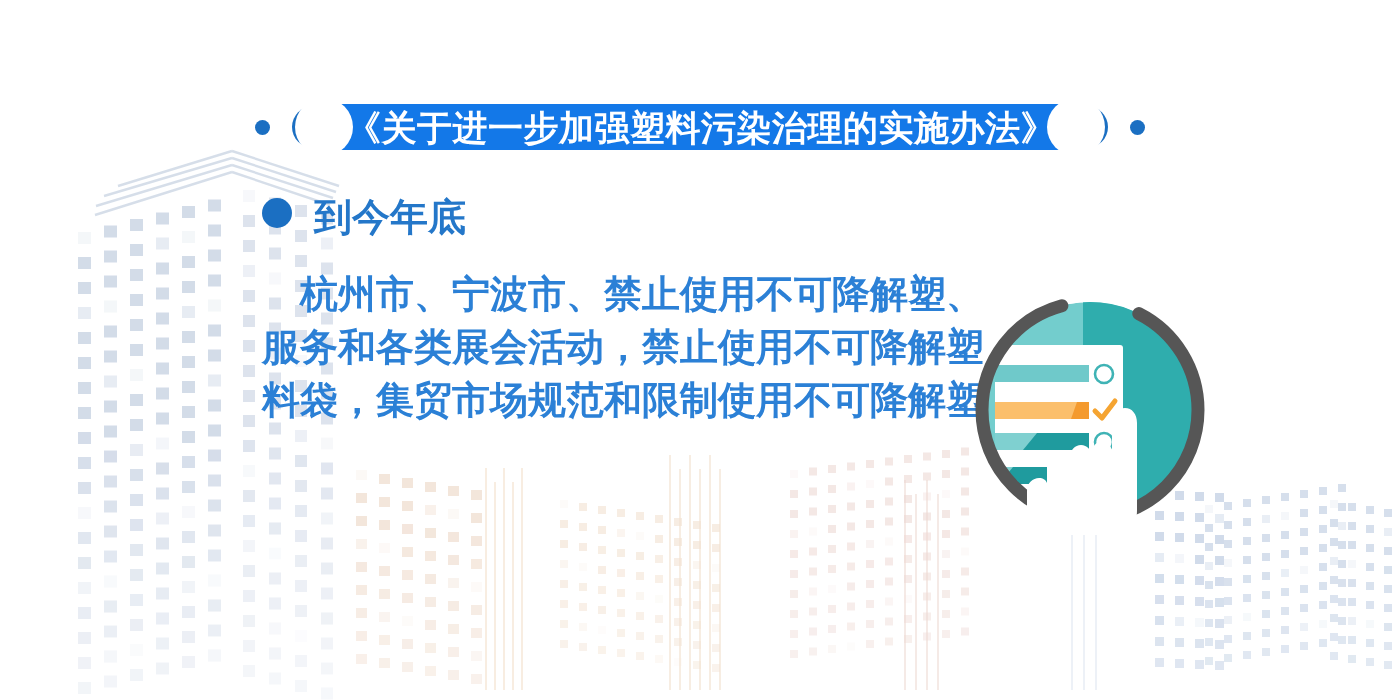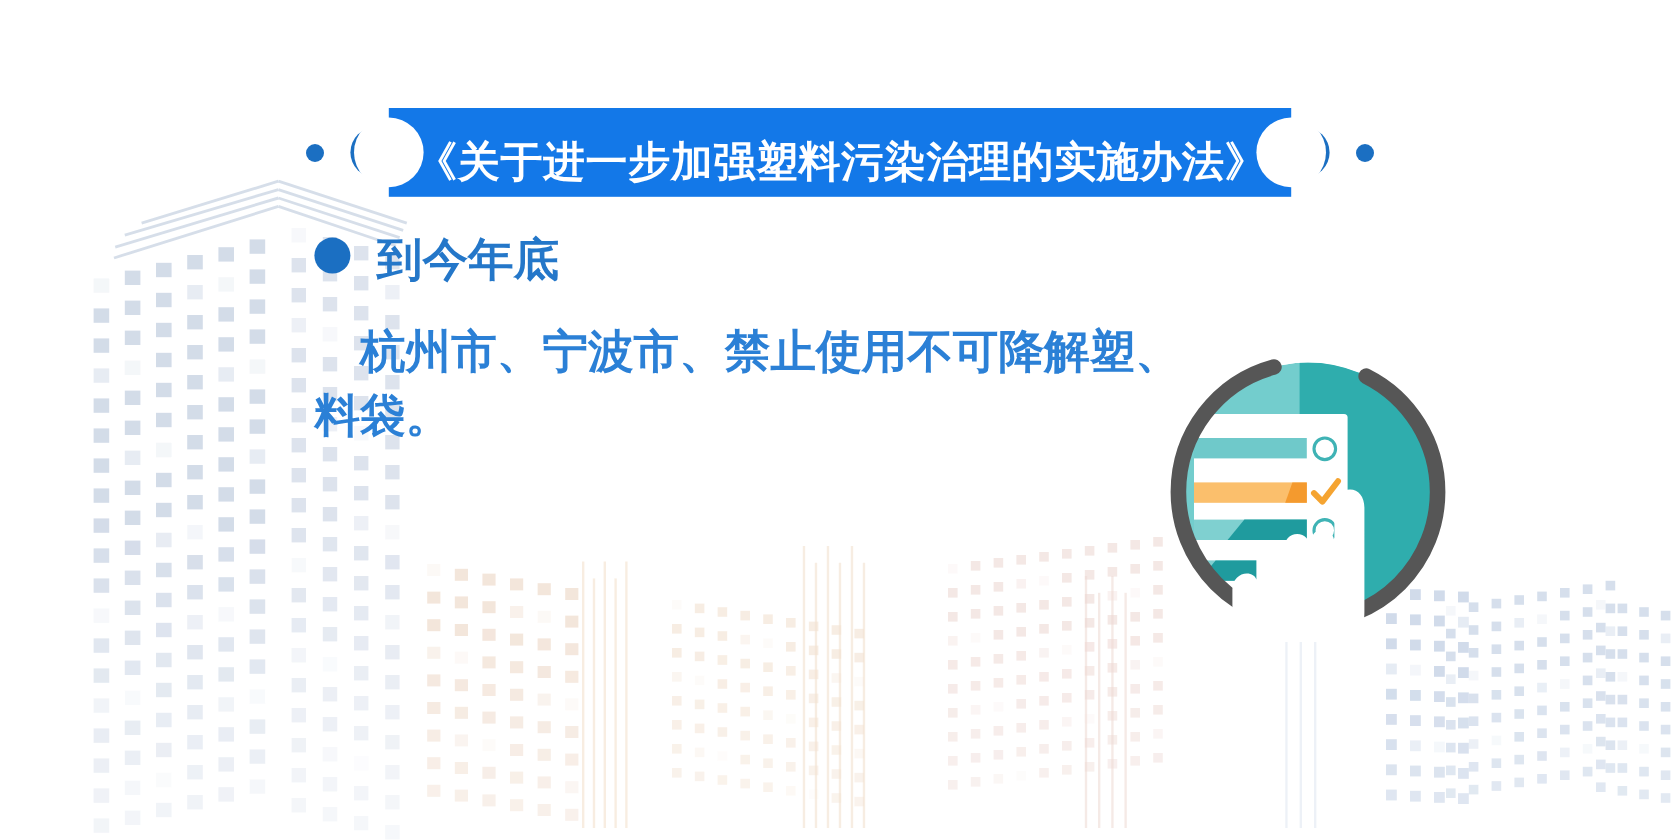--- a/index.html
+++ b/index.html
@@ -46,26 +46,26 @@
     width: 42px; height: 42px;
     border-radius: 50%;
     background: #1b6fc2;
     flex: 0 0 auto;
   }
   .gap-a { width: 22px; flex: 0 0 auto; }
   .gap-b { width: 6px; flex: 0 0 auto; }
 
   #title-banner {
     position: relative;
-    height: 58px;
+    height: 46px;
     background: #1378e8;
     display: flex;
     align-items: center;
     justify-content: center;
-    padding: 16px 20px 0 22px;
+    padding: 0 20px 0 22px;
     flex: 0 0 auto;
     margin: 0 -16px;
   }
   
   #title-banner::before,
   #title-banner::after {
     content: "";
     position: absolute;
     top: 50%;
     width: 58px;
@@ -800,21 +800,22 @@
   <span class="deco-dot-small"></span>
 </div>
 
 <div id="subhead">
   <span id="subhead-bullet"></span>
   <span id="subhead-text">到今年底</span>
 </div>
 
 <div id="body-text">
   <span class="ln indent">杭州市、宁波市、禁止使用不可降解塑、</span>
-  <span class="ln">料袋。</span>
+  <span class="ln">服务和各类展会活动，禁止使用不可降解塑</span>
+  <span class="ln">料袋，集贸市场规范和限制使用不可降解塑</span>
 </div>
 
 <svg id="illustration" viewBox="0 0 250 250" aria-hidden="true">
   <defs>
     <clipPath id="clip-circle">
       <circle cx="125" cy="125" r="108"></circle>
     </clipPath>
     <clipPath id="clip-card">
       <rect x="30" y="60" width="128" height="168"></rect>
     </clipPath>

